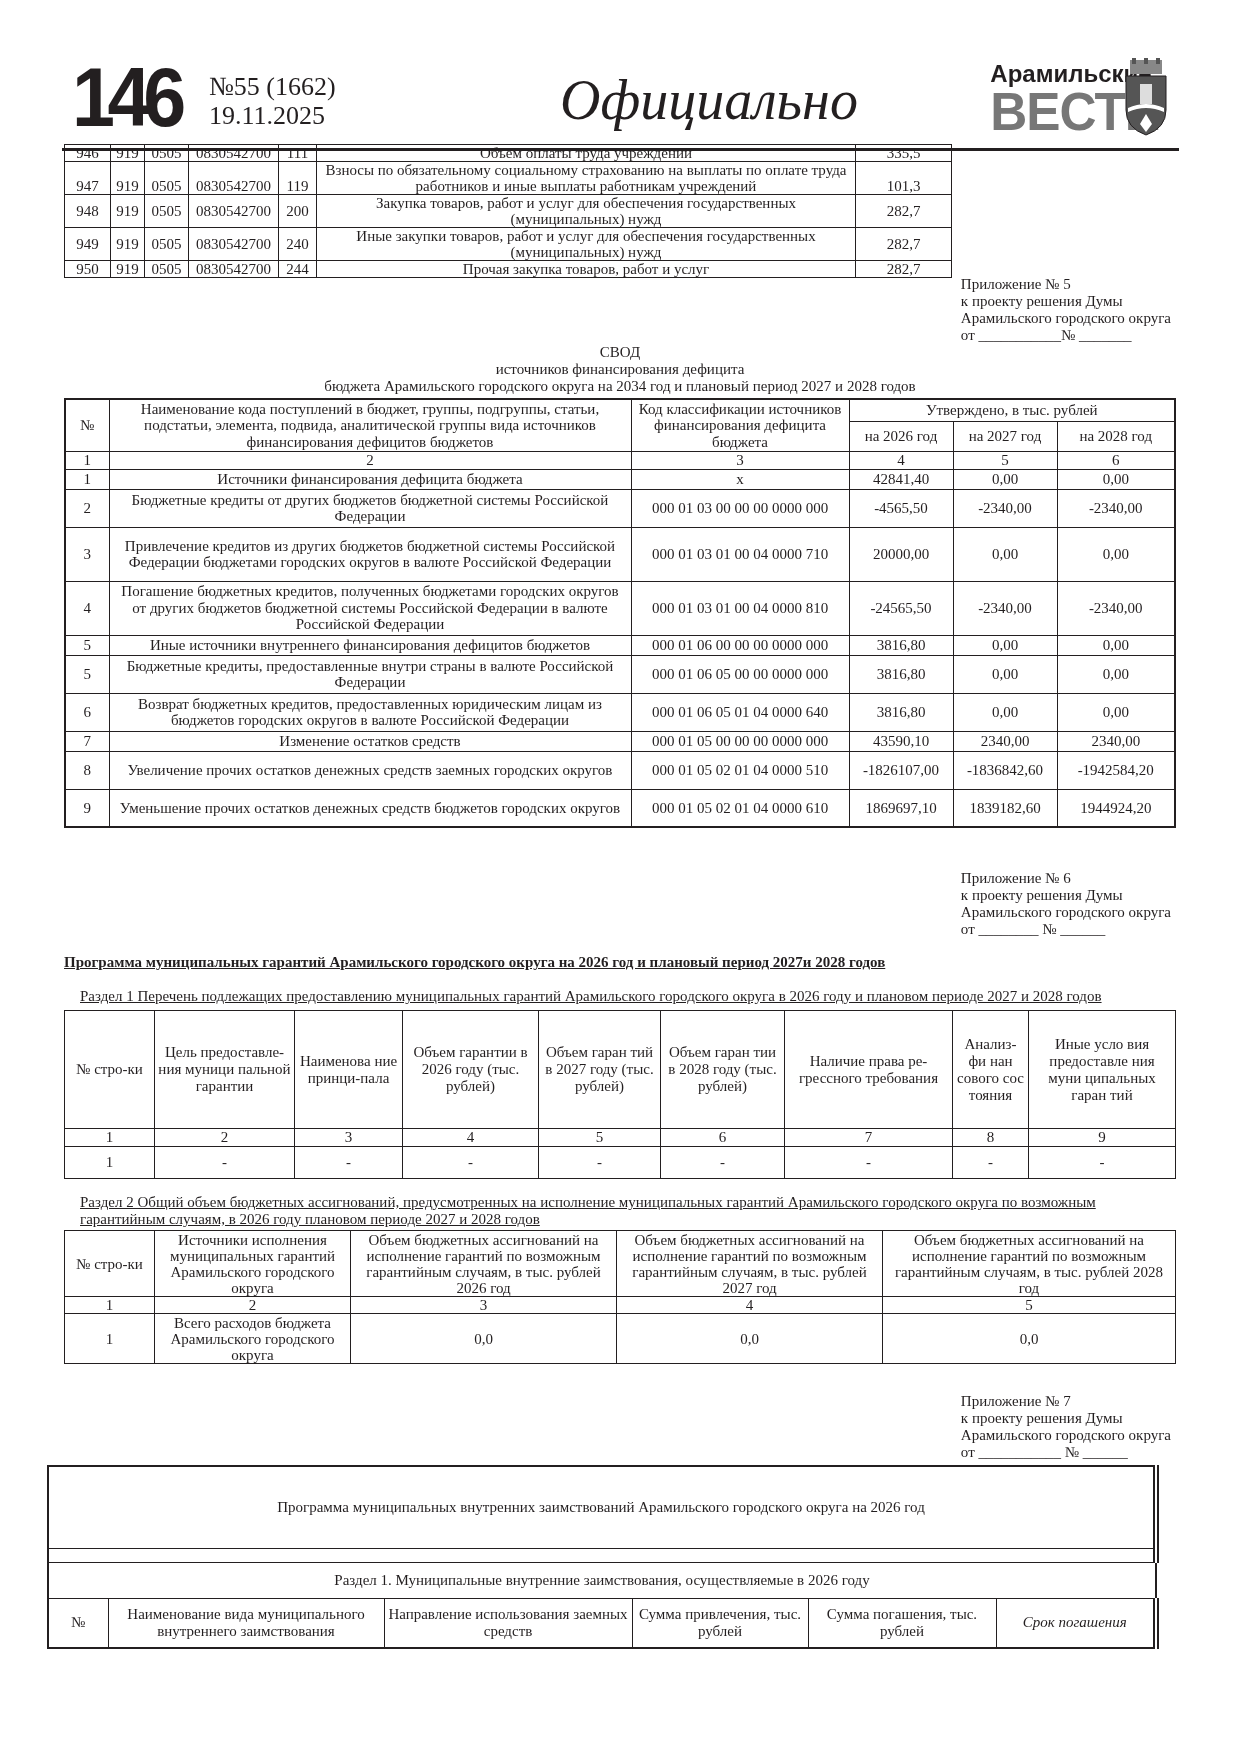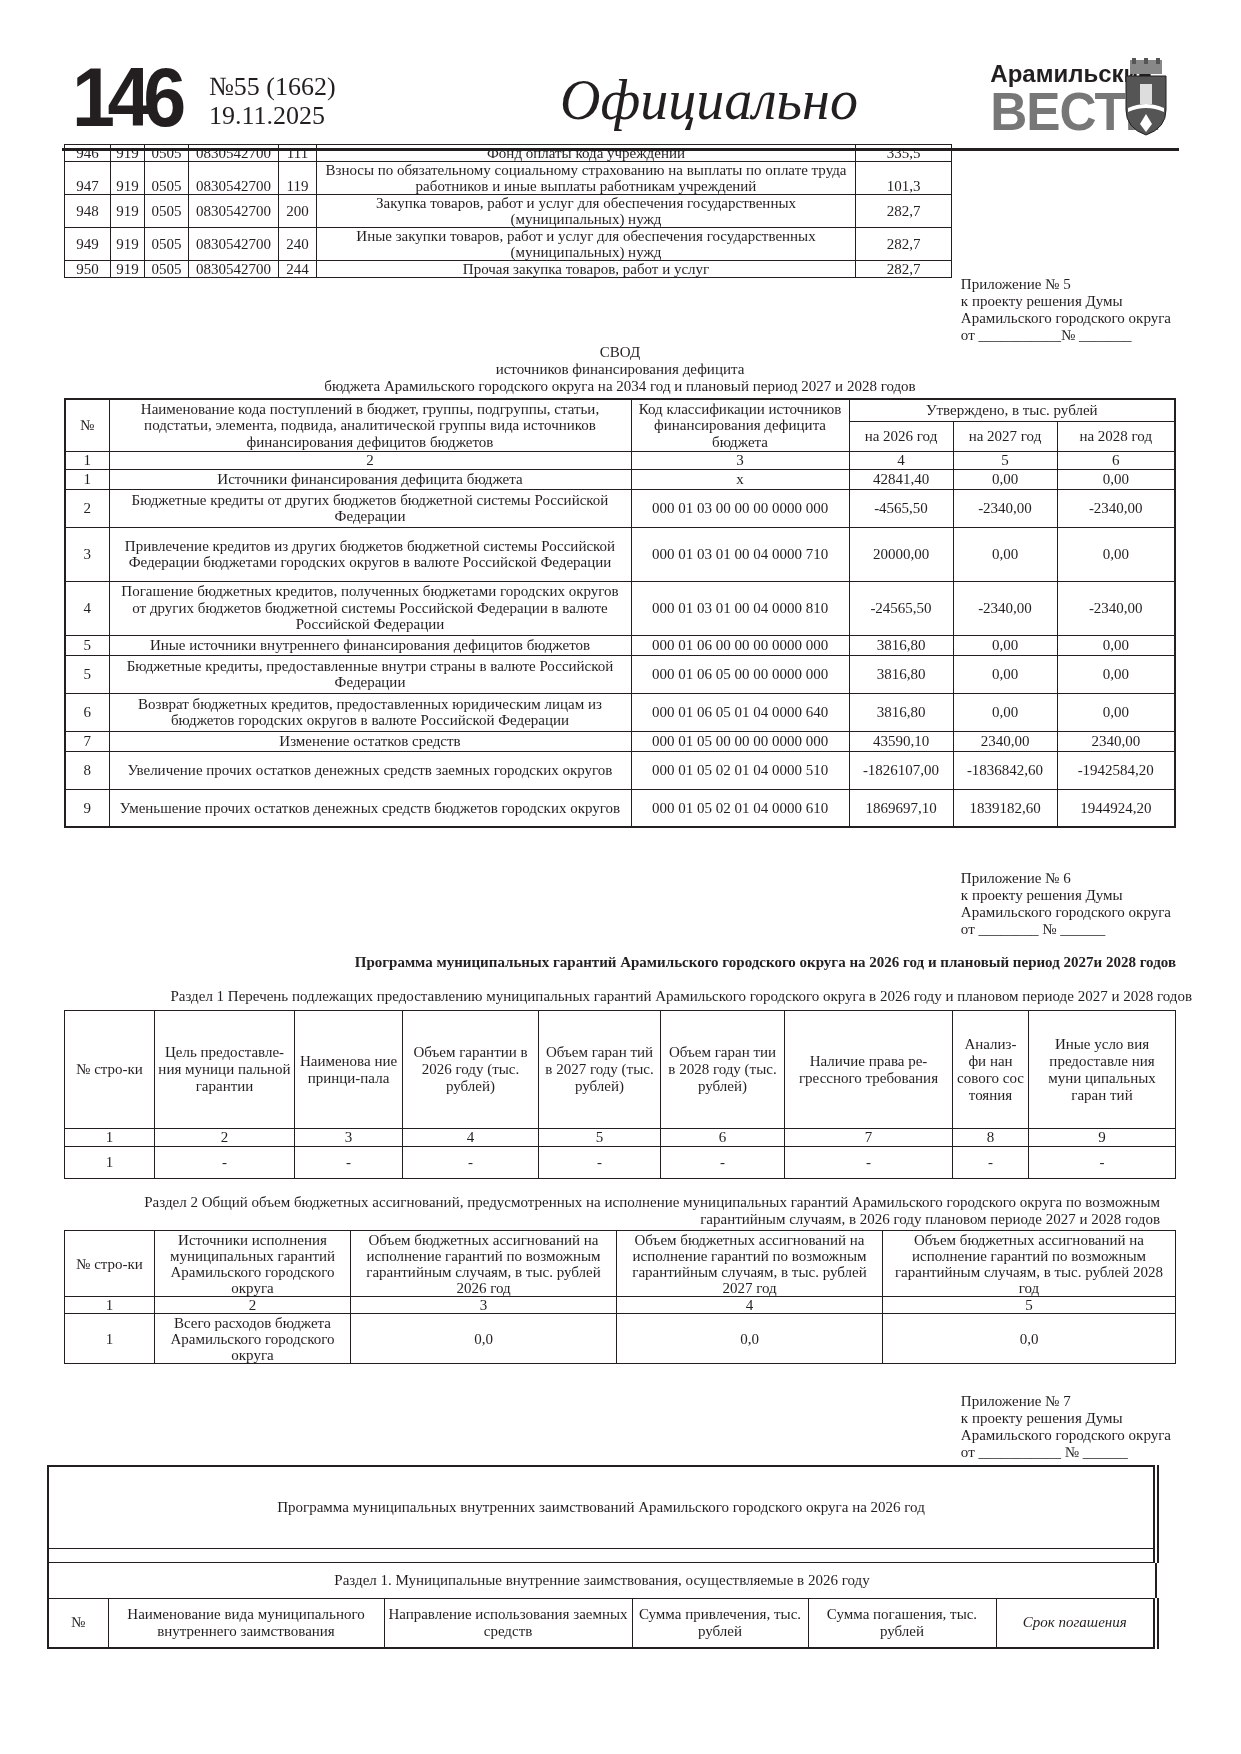--- a/index.html
+++ b/index.html
@@ -20,21 +20,21 @@
   .t-top{left:64px;top:144px;width:888px;font-size:15px;line-height:16px;}
   .t-top td{height:16px;}
   .annex{right:70px;font-size:15px;line-height:17px;}
   .center-text{text-align:center;font-size:15px;line-height:17px;}
   .t-svod{left:64px;top:398px;width:1112px;font-size:15px;line-height:16.5px;border:2px solid #231f20;}
   .t-svod td{padding:1px 4px;}
   .t-gar{left:64px;top:1010px;width:1112px;font-size:15px;line-height:17px;}
   .t-gar2{left:64px;top:1230px;width:1112px;font-size:15px;line-height:16px;}
   .t-borrow{left:47px;top:1465px;width:1112px;font-size:15px;line-height:17px;border:2px solid #231f20;}
   .bold{font-weight:bold;}
-  .caption{font-size:15px;line-height:17px;text-align:right;}
+  .caption{font-size:15px;line-height:17px;text-align:left;text-decoration:underline;}
 </style>
 </head>
 <body>
 
 <div class="abs pagenum">146</div>
 <div class="abs issue">
   <div>№55 (1662)</div>
   <div>19.11.2025</div>
 </div>
 <div class="abs section-title">Официально</div>
@@ -66,21 +66,21 @@
       <col>
       <col style="width:96px">
     </colgroup>
   <tbody>
     <tr>
       <td>946</td>
         <td>919</td>
         <td>0505</td>
         <td>0830542700</td>
         <td>111</td>
-        <td>Фонд оплаты кода учреждений</td>
+        <td>Объем оплаты труда учреждений</td>
         <td>335,5</td>
     </tr>
     <tr>
       <td style="vertical-align:bottom">947</td>
         <td style="vertical-align:bottom">919</td>
         <td style="vertical-align:bottom">0505</td>
         <td style="vertical-align:bottom">0830542700</td>
         <td style="vertical-align:bottom">119</td>
         <td>Взносы по обязательному социальному страхованию на выплаты по оплате труда работников и иные выплаты работникам учреждений</td>
         <td style="vertical-align:bottom">101,3</td>

